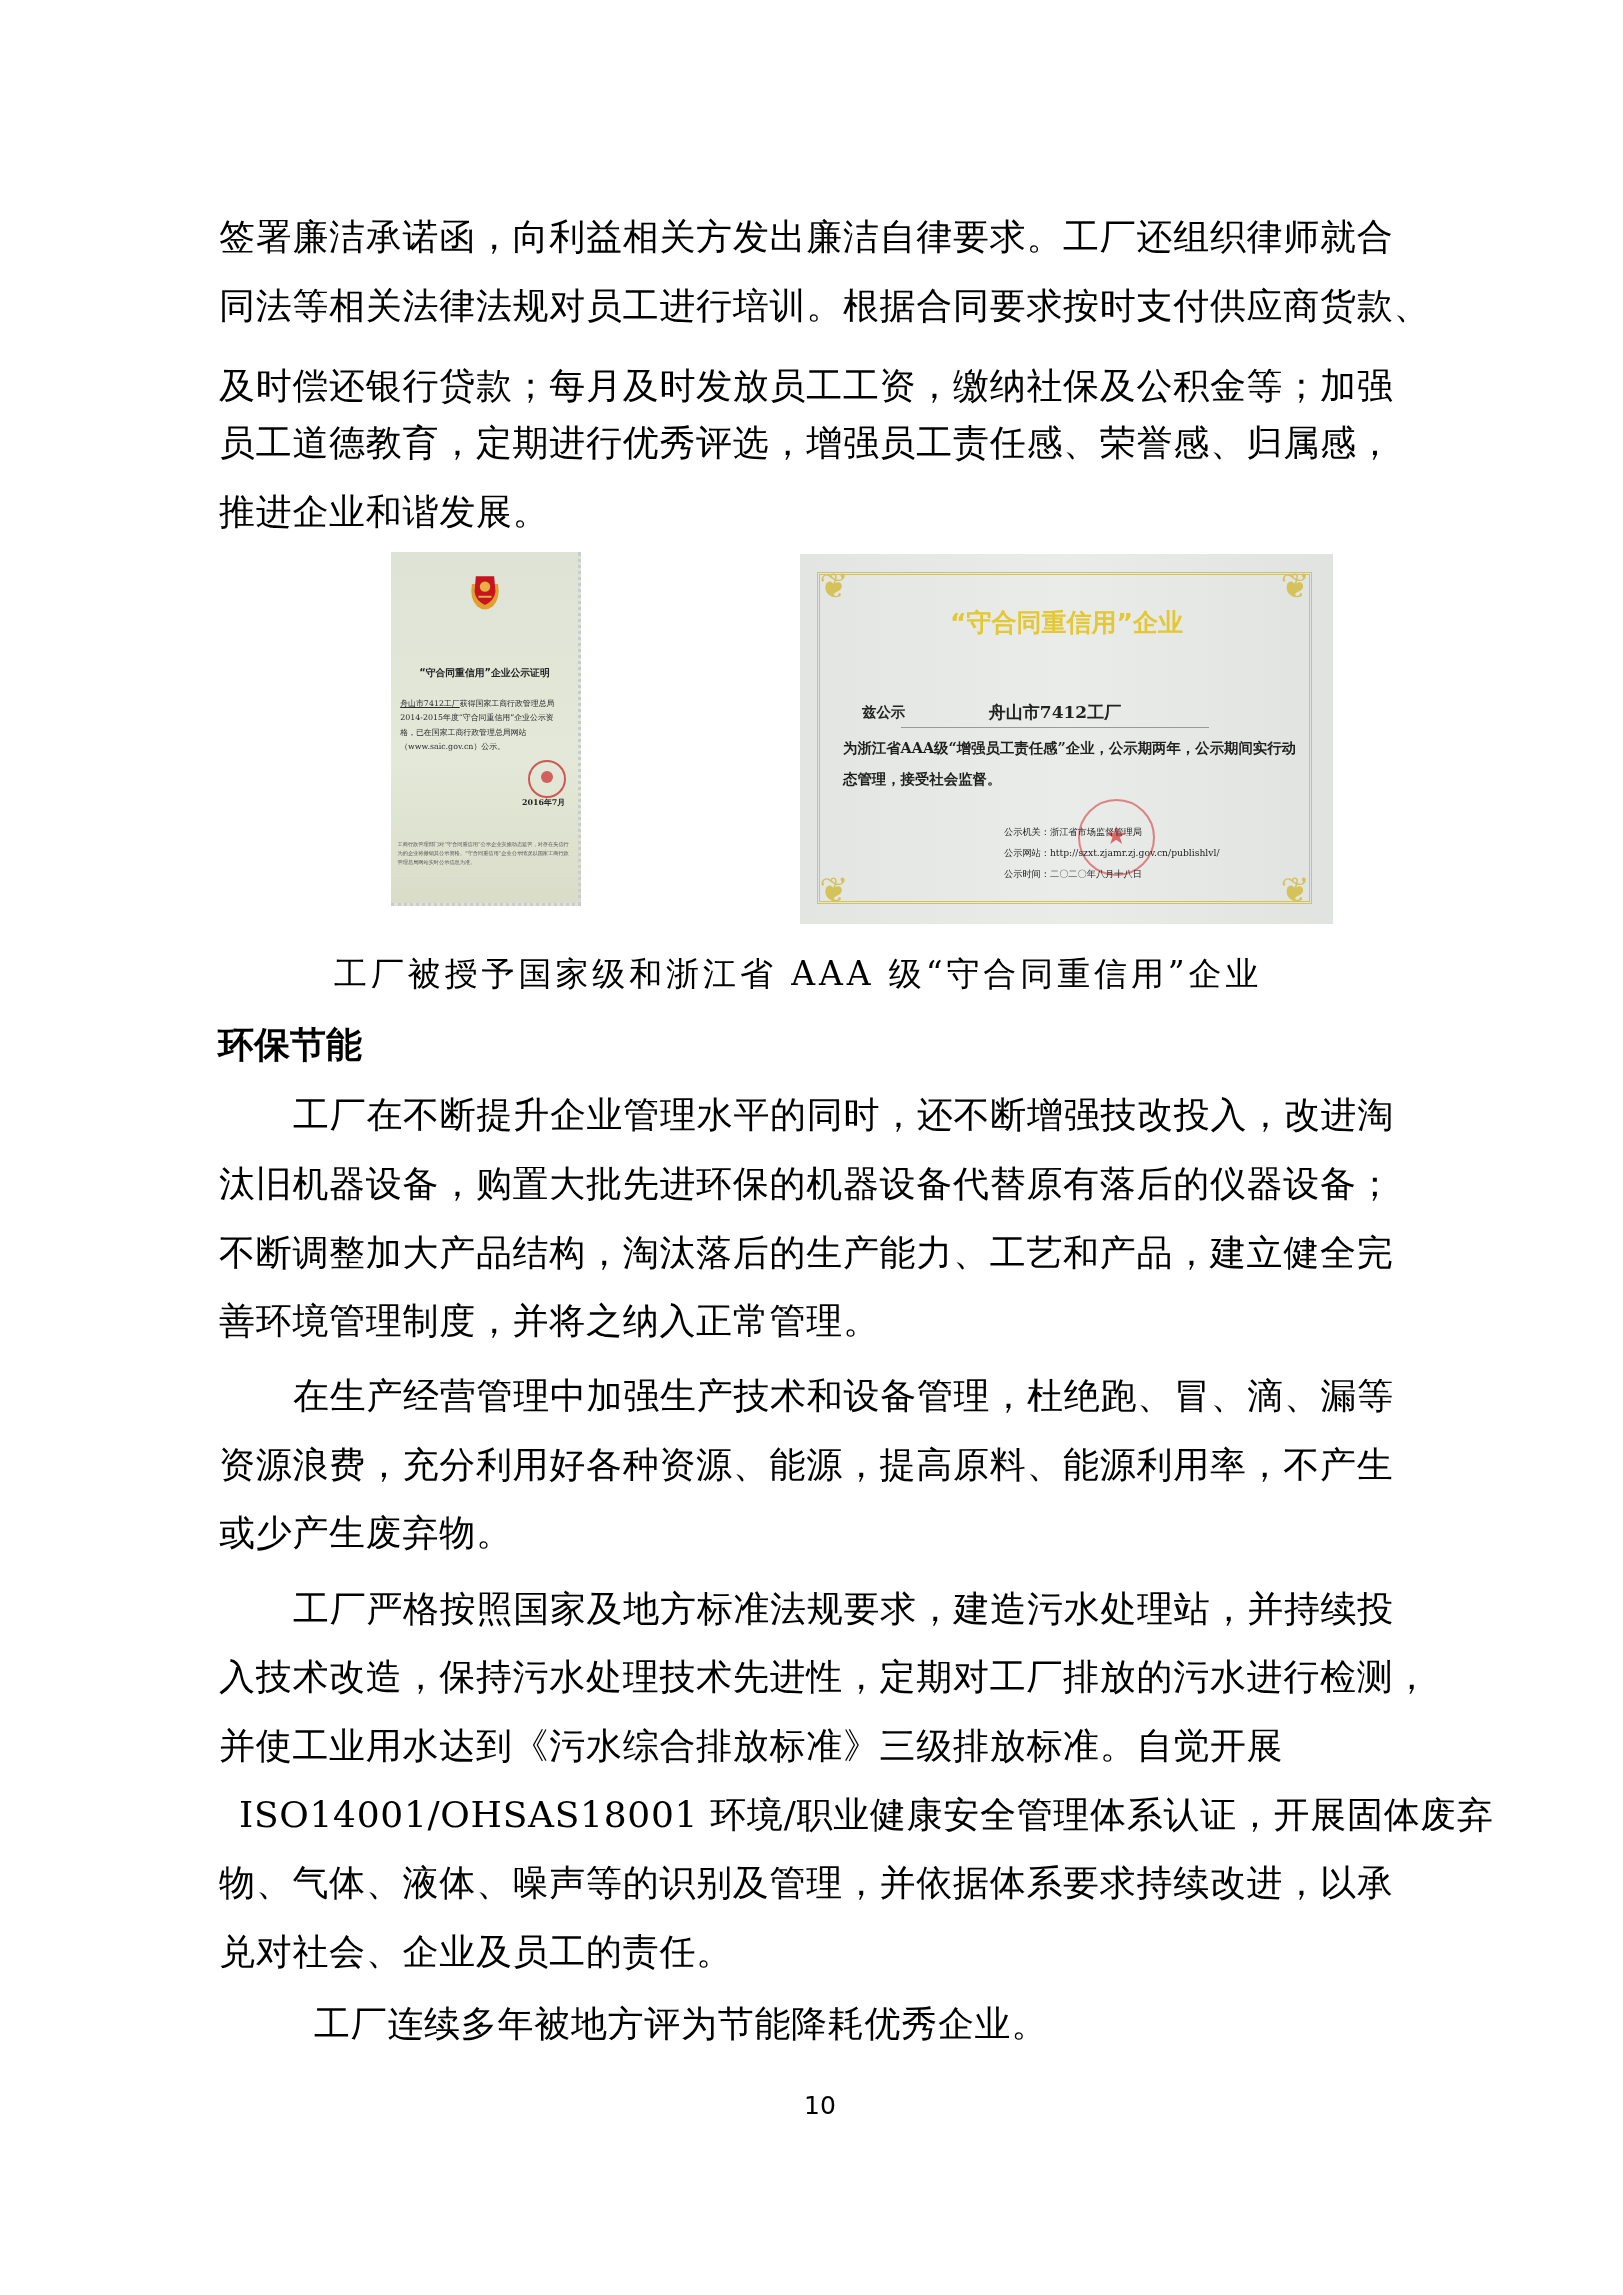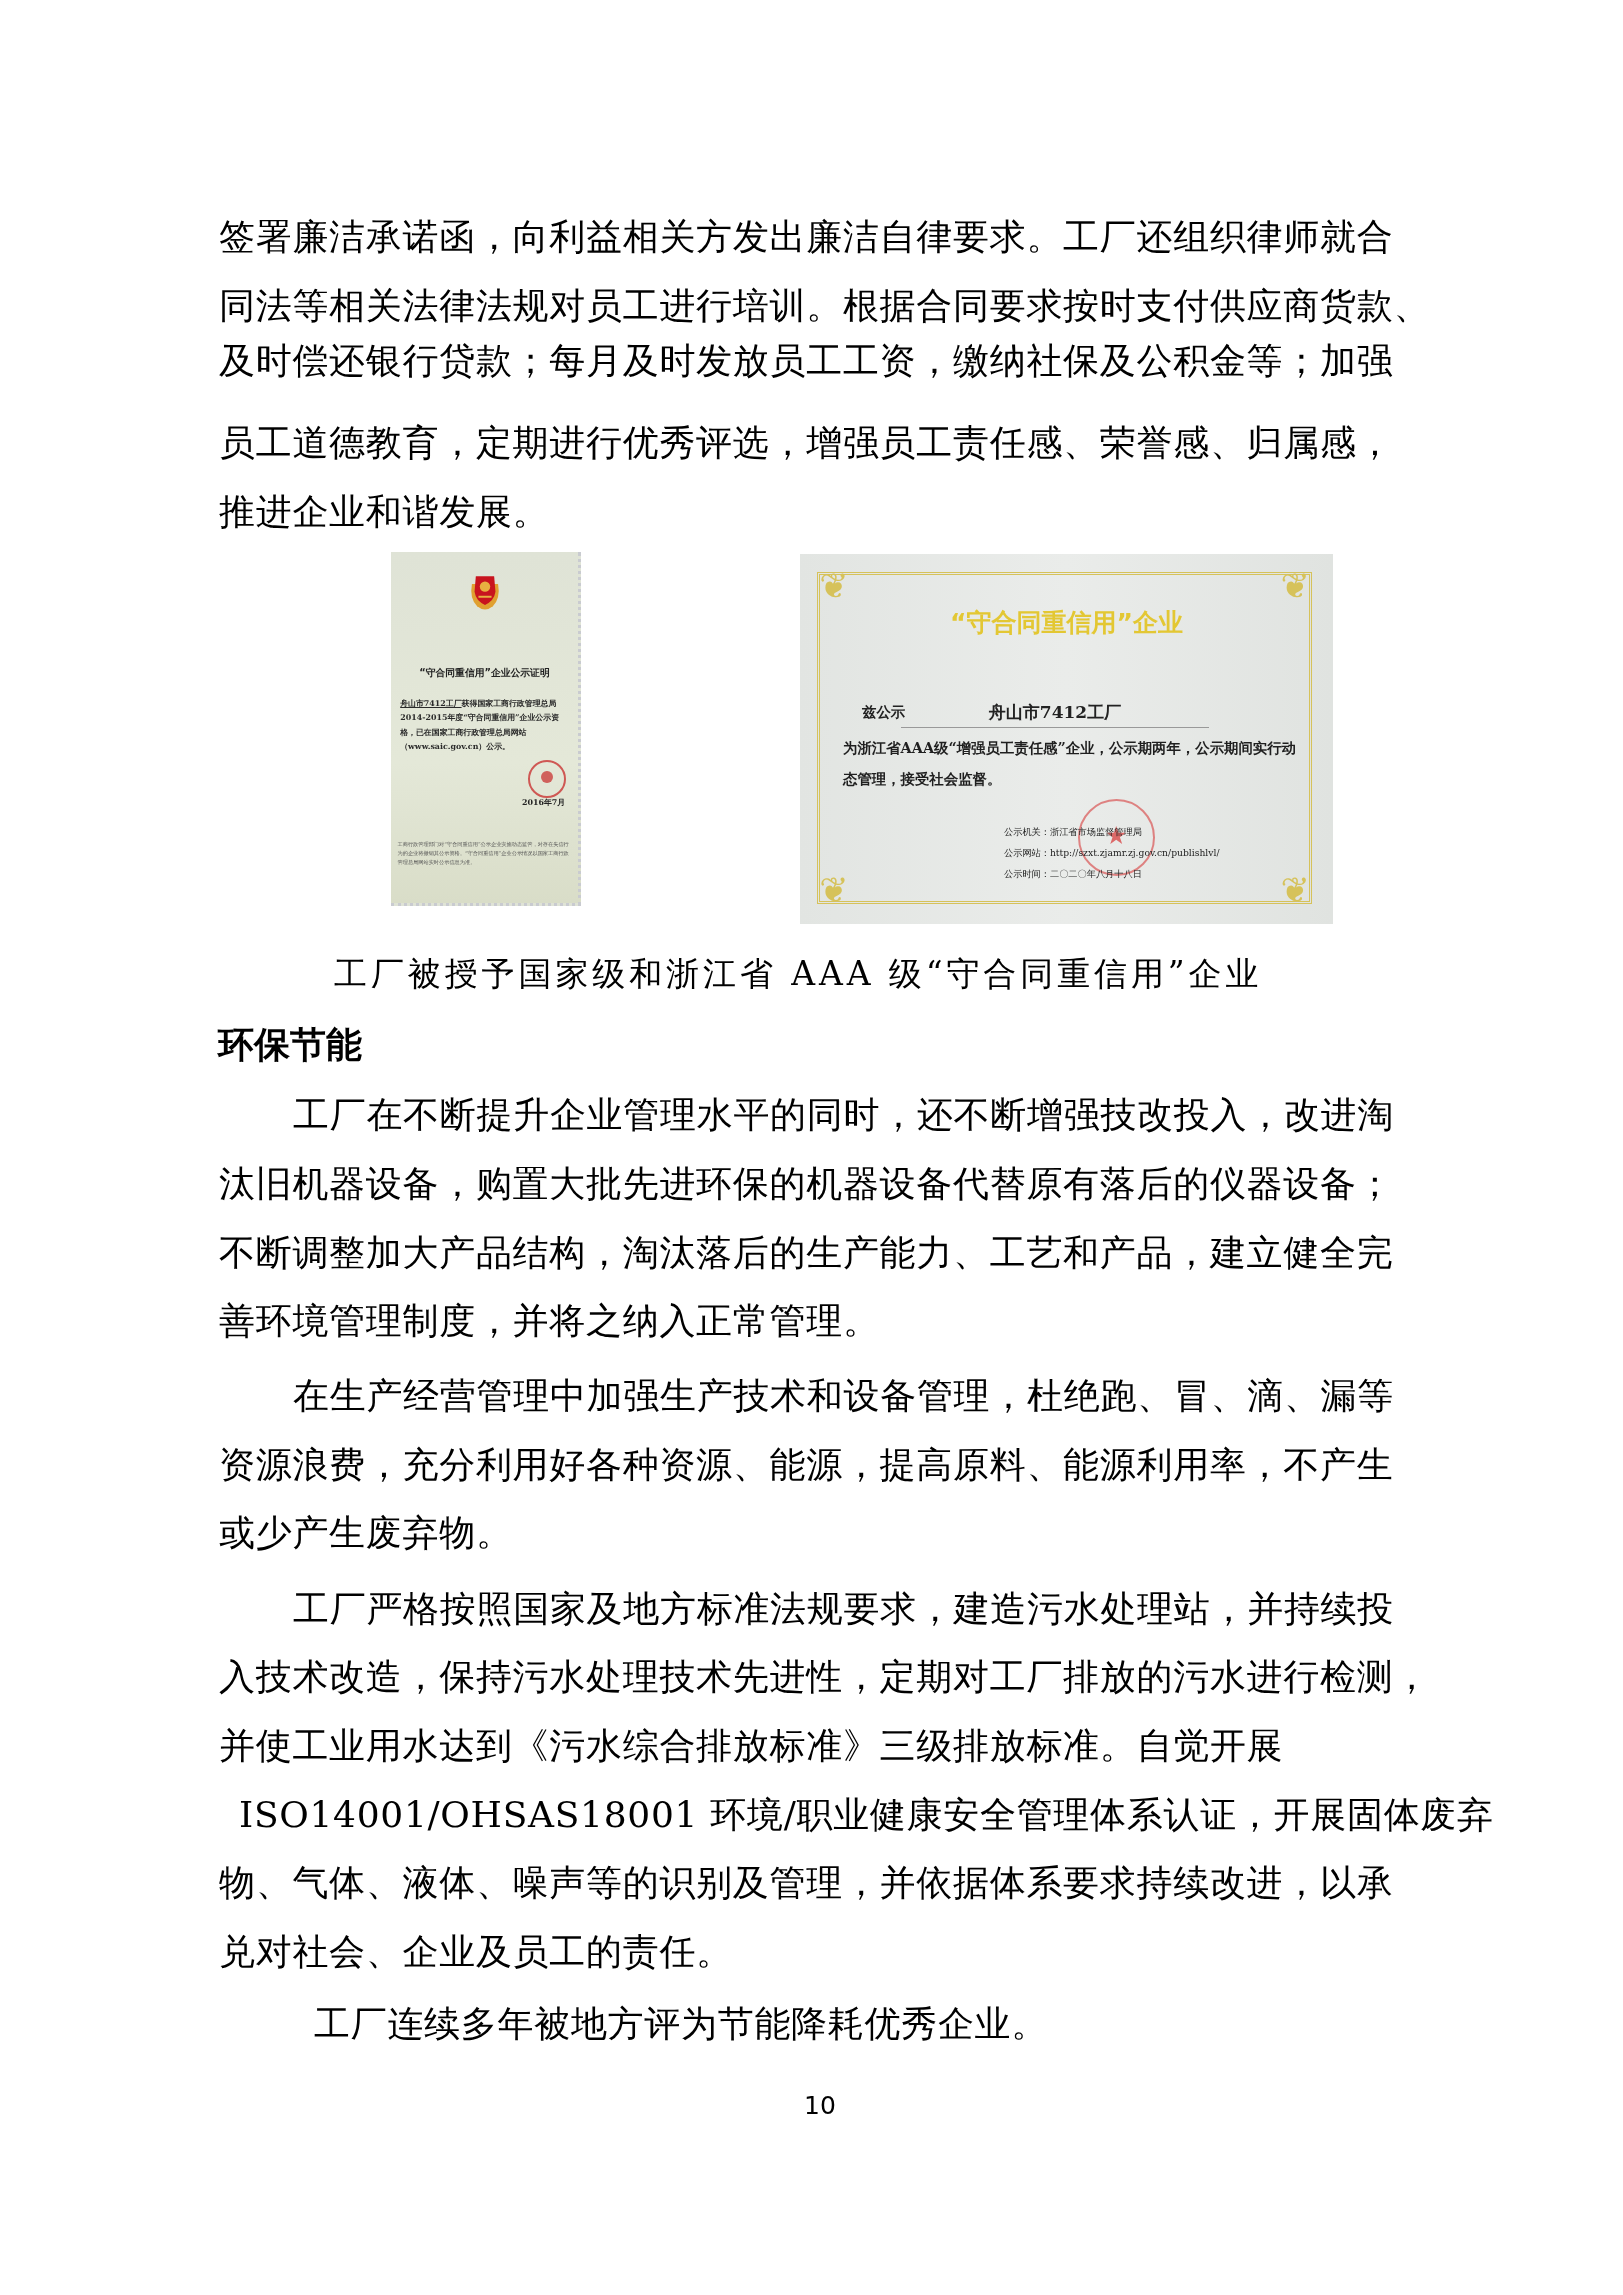--- a/index.html
+++ b/index.html
@@ -12,21 +12,21 @@
   .pagenum { position:absolute; left:804px; top:2091px; font-size:25px; line-height:29px;
              font-family:"DejaVu Sans","Liberation Sans",sans-serif; }
 
   
   .cert-left { position:absolute; left:391px; top:552px; width:190px; height:354px;
                background:linear-gradient(180deg,#dfe3d6 0%,#e4e8d8 60%,#d9ddc8 100%);
                border-right:3.9px dotted #c9cbd0; border-bottom:3.9px dotted #c9cbd0; box-sizing:border-box; overflow:hidden; }
   .emblem { position:absolute; left:77px; top:19.6px; width:34px; height:41px; }
   .cl-title { position:absolute; left:0; right:0; top:115px; text-align:center; font-size:9.8px; font-weight:bold; color:#222;
               font-family:"DejaVu Sans","Liberation Sans",sans-serif; white-space:nowrap; }
-  .cl-body { position:absolute; left:9.2px; right:9.2px; top:145px; font-size:7.9px; line-height:14.4px; color:#2a2a2a; font-weight:bold; }
+  .cl-body { position:absolute; left:9.2px; right:9.2px; top:145px; font-size:7.9px; line-height:14.4px; color:#2a2a2a; font-weight:normal; }
   .cl-body .u { text-decoration:underline; }
   .seal-left { position:absolute; left:137px; top:208px; width:38px; height:38px; border-radius:50%;
                border:2px solid rgba(200,40,40,.75); box-sizing:border-box; }
   .seal-left::after { content:""; position:absolute; left:11px; top:9.2px; width:11.8px; height:11.8px; border-radius:50%; background:rgba(200,40,40,.7); }
   .cl-date { position:absolute; left:131px; top:245px; font-size:7.9px; font-weight:bold; color:#222; }
   .cl-note { position:absolute; left:6.5px; right:7.9px; top:288px; font-size:5.2px; line-height:9.2px; color:#555; }
 
   
   .cert-right { position:absolute; left:800px; top:554px; width:533px; height:370px;
                 background:linear-gradient(90deg,#e2e5e2 0%,#eaecea 50%,#e0e3e0 100%); overflow:hidden; }
@@ -42,21 +42,21 @@
   .cr-meta { position:absolute; left:204px; top:267px; font-size:9.2px; line-height:21px; color:#222; white-space:nowrap; }
   .seal-right { position:absolute; left:278px; top:245px; width:77px; height:77px; border-radius:50%;
                 border:2px solid rgba(215,60,60,.6); box-sizing:border-box; }
   .seal-right::after { content:"★"; position:absolute; left:25px; top:19.6px; font-size:25px; color:rgba(215,50,50,.7); }
 </style>
 </head>
 <body>
 
 <div class="line" style="top:217px;">签署廉洁承诺函，向利益相关方发出廉洁自律要求。工厂还组织律师就合</div>
 <div class="line" style="top:286px;">同法等相关法律法规对员工进行培训。根据合同要求按时支付供应商货款、</div>
-<div class="line" style="top:341px;">及时偿还银行贷款；每月及时发放员工工资，缴纳社保及公积金等；加强</div>
+<div class="line" style="top:366px;">及时偿还银行贷款；每月及时发放员工工资，缴纳社保及公积金等；加强</div>
 <div class="line" style="top:423px;">员工道德教育，定期进行优秀评选，增强员工责任感、荣誉感、归属感，</div>
 <div class="line" style="top:492px;">推进企业和谐发展。</div>
 
 <div class="cert-left">
   <svg class="emblem" viewBox="0 0 52 62">
     <path d="M6 18 Q2 40 14 52 Q26 62 38 52 Q50 40 46 18 Z" fill="#e0a030"></path>
     <path d="M12 6 L40 6 L42 30 Q40 44 26 50 Q12 44 10 30 Z" fill="#c8141e"></path>
     <circle cx="26" cy="22" r="8" fill="#e8b040"></circle>
     <rect x="16" y="36" width="20" height="3" fill="#e8b040"></rect>
   </svg>

